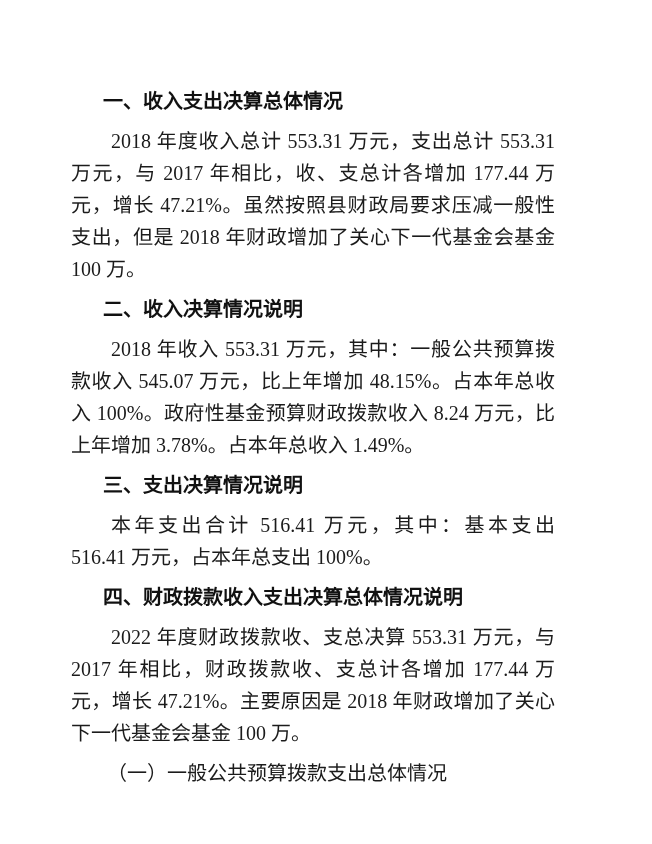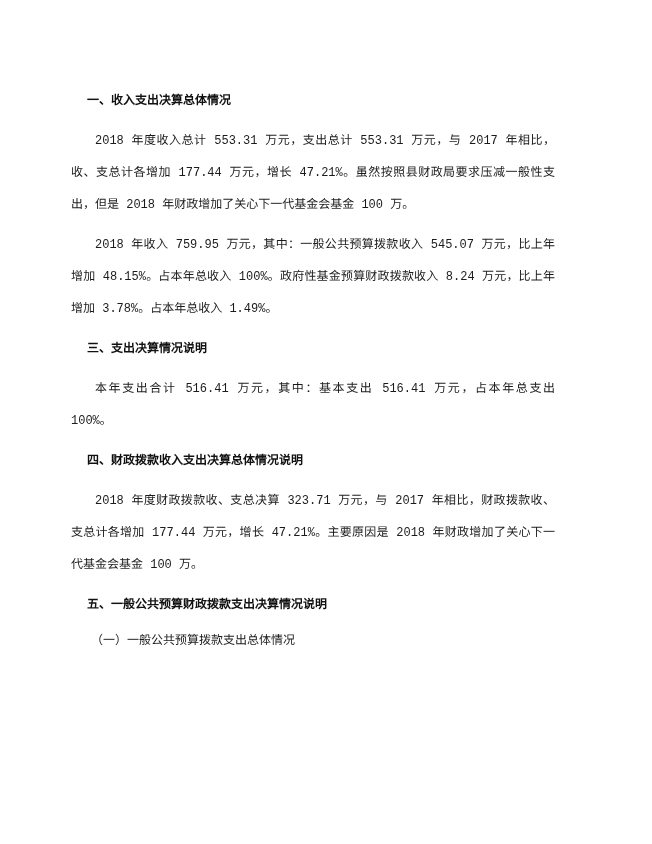--- a/index.html
+++ b/index.html
@@ -12,22 +12,22 @@
     width: 652px;
     height: 844px;
     background: #ffffff;
     overflow: hidden;
   }
   .content {
     position: absolute;
     left: 63px;
     top: 85px;
     width: 500px;
-    font-family: Liberation Mono, monospace;
-    font-size: 12px;
+    font-family: Liberation Serif, serif;
+    font-size: 20px;
     line-height: 32px;
     color: #1b1b1b;
     text-align: justify;
   }
   .sec-heading {
     font-weight: bold;
     color: #111111;
     text-indent: 2em;
     margin: 0;
   }
@@ -41,21 +41,21 @@
     text-indent: 2em;
   }
 </style>
 </head>
 <body>
 
 <div class="page">
   <div class="content" id="report-content">
       <div class="sec-heading">一、收入支出决算总体情况</div>
       <p class="para">2018 年度收入总计 553.31 万元，支出总计 553.31 万元，与 2017 年相比，收、支总计各增加 177.44 万元，增长 47.21%。虽然按照县财政局要求压减一般性支出，但是 2018 年财政增加了关心下一代基金会基金 100 万。</p>
-      <p class="para">2018 年收入 759.95 万元，其中：一般公共预算拨款收入 545.07 万元，比上年增加 48.15%。占本年总收入 100%。政府性基金预算财政拨款收入 8.24 万元，比上年增加 3.78%。占本年总收入 1.49%。</p>
+      <div class="sec-heading">二、收入决算情况说明</div>
+      <p class="para">2018 年收入 553.31 万元，其中：一般公共预算拨款收入 545.07 万元，比上年增加 48.15%。占本年总收入 100%。政府性基金预算财政拨款收入 8.24 万元，比上年增加 3.78%。占本年总收入 1.49%。</p>
       <div class="sec-heading">三、支出决算情况说明</div>
       <p class="para">本年支出合计 516.41 万元，其中：基本支出 516.41 万元，占本年总支出 100%。</p>
       <div class="sec-heading">四、财政拨款收入支出决算总体情况说明</div>
-      <p class="para">2018 年度财政拨款收、支总决算 323.71 万元，与 2017 年相比，财政拨款收、支总计各增加 177.44 万元，增长 47.21%。主要原因是 2018 年财政增加了关心下一代基金会基金 100 万。</p>
-      <div class="sec-heading">五、一般公共预算财政拨款支出决算情况说明</div>
+      <p class="para">2022 年度财政拨款收、支总决算 553.31 万元，与 2017 年相比，财政拨款收、支总计各增加 177.44 万元，增长 47.21%。主要原因是 2018 年财政增加了关心下一代基金会基金 100 万。</p>
       <div class="sub-heading">（一）一般公共预算拨款支出总体情况</div>
     </div>
 </div>
 
 </body></html>

